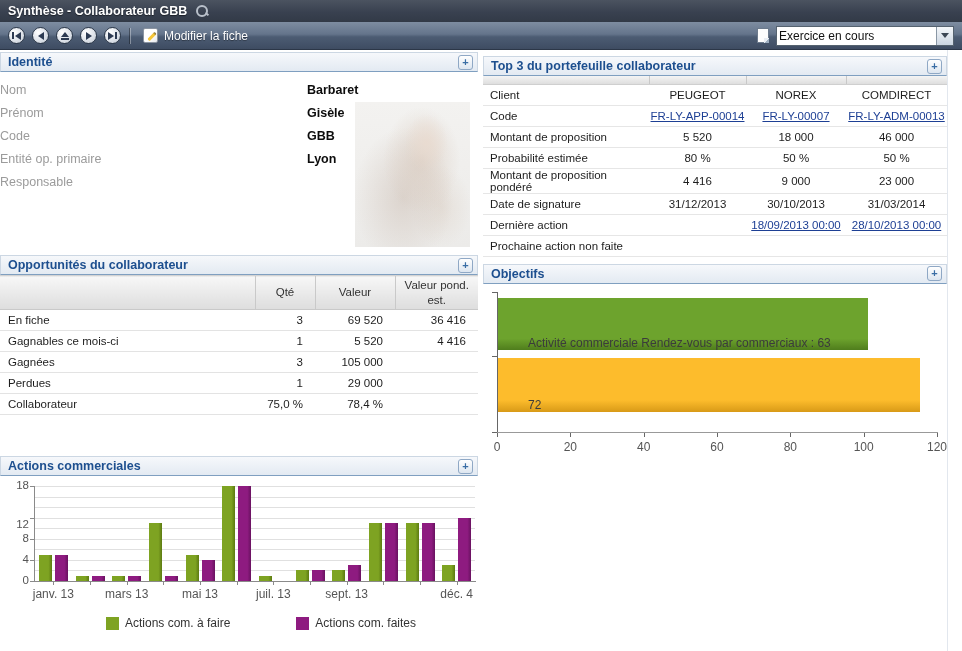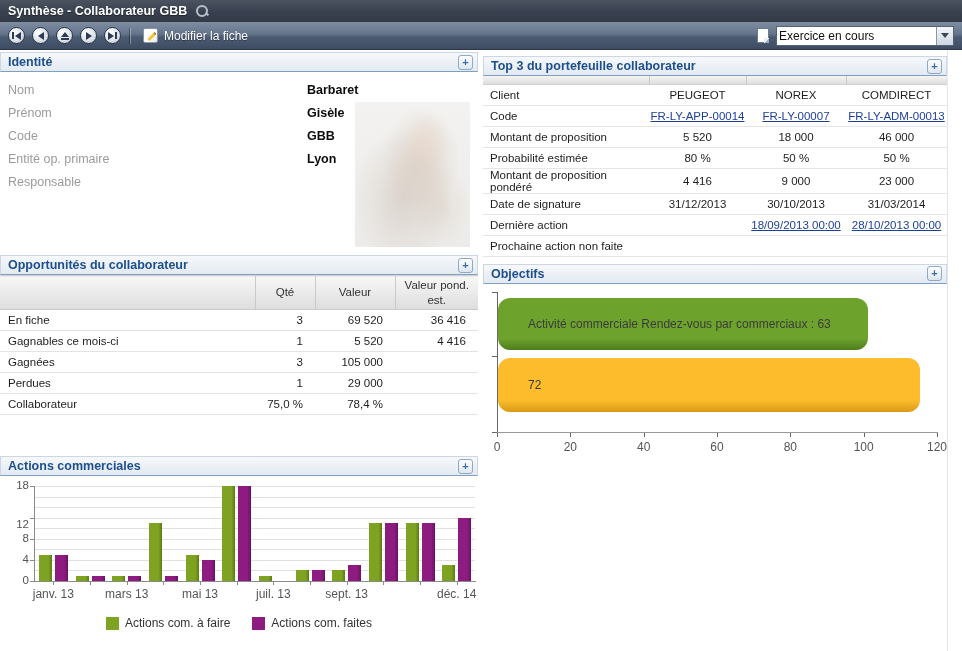--- a/index.html
+++ b/index.html
@@ -61,21 +61,21 @@
   }
   .panel-title { color:#1d4f8f; font-weight:bold; font-size:12.5px; }
   .plus-btn {
     margin-left:auto; width:15px; height:15px; border:1px solid #8fa8c5; border-radius:3px;
     background:linear-gradient(180deg,#ffffff 0%,#dde6f0 100%);
     color:#3a6ea5; font-size:11px; font-weight:bold; line-height:13px; text-align:center; cursor:pointer;
   }
   
   .identity-body { position:relative; height:178px; padding-top:6px; }
   .id-row { display:flex; height:23px; align-items:center; }
-  .id-label { width:307px; padding-left:8px; color:#9b9b9b; font-size:12.5px; }
+  .id-label { width:307px; color:#9b9b9b; font-size:12.5px; }
   .id-value { font-weight:bold; color:#0c0c0c; font-size:12.5px; }
   .photo {
     position:absolute; right:8px; top:30px; width:115px; height:145px;
     background:
       radial-gradient(30px 40px at 62% 28%, rgba(233,219,208,.9), rgba(233,219,208,0) 72%),
       radial-gradient(52px 72px at 58% 40%, rgba(213,196,182,.6), rgba(213,196,182,0) 74%),
       radial-gradient(64px 90px at 42% 66%, rgba(201,186,175,.5), rgba(201,186,175,0) 78%),
       radial-gradient(40px 55px at 75% 72%, rgba(222,212,202,.55), rgba(222,212,202,0) 75%),
       linear-gradient(180deg,#f3f2f0 0%,#ecebe9 100%);
   }
@@ -99,25 +99,25 @@
   
   .actions-chart { position:relative; height:130px; }
   .axis-line { position:absolute; background:#8a8a8a; }
   .grid-line { position:absolute; height:1px; background:#e0e0e0; left:0; width:100%; }
   .vbar { position:absolute; bottom:0; width:13px; }
   .ylab { position:absolute; left:0; width:29px; text-align:right; font-size:11.5px; color:#555; }
   .ytick { position:absolute; width:4px; height:1px; background:#8a8a8a; left:30px; }
   .xtick { position:absolute; width:1px; height:3px; background:#8a8a8a; }
   .xlab { position:absolute; font-size:12px; color:#555; transform:translateX(-50%); white-space:nowrap; }
   .legend { display:flex; justify-content:center; gap:22px; margin-top:10px; }
-  .legend-item { display:flex; align-items:center; gap:6px; font-size:12px; color:#333; }
+  .legend-item { display:flex; align-items:center; gap:6px; font-size:12px; color:#333;margin-left:44px; }
   .legend-swatch { width:13px; height:13px; display:inline-block; }
   
   .obj-chart { position:relative; height:172px; }
-  .hbar { position:absolute; left:15px; display:flex; align-items:center;border-radius:12px; }
+  .hbar { position:absolute; left:15px; display:flex; align-items:flex-end; }
   .hbar-label { padding-left:30px; font-size:12px; color:#3b3b3b; white-space:nowrap; }
 </style>
 </head>
 <body>
 
 <div class="app">
 
   <div class="titlebar">
     <span class="t-title">Synthèse - Collaborateur GBB</span>
     <span class="mag-icon"></span>
@@ -305,21 +305,21 @@
           <div class="xtick" style="left: 310px; top: 106px;"></div>
           <div class="xtick" style="left: 346.667px; top: 106px;"></div>
           <div class="xtick" style="left: 383.333px; top: 106px;"></div>
           <div class="xtick" style="left: 420px; top: 106px;"></div>
           <div class="xtick" style="left: 456.667px; top: 106px;"></div>
           <div class="xlab" style="left: 53.3333px; top: 111px;">janv. 13</div>
           <div class="xlab" style="left: 126.667px; top: 111px;">mars 13</div>
           <div class="xlab" style="left: 200px; top: 111px;">mai 13</div>
           <div class="xlab" style="left: 273.333px; top: 111px;">juil. 13</div>
           <div class="xlab" style="left: 346.667px; top: 111px;">sept. 13</div>
-          <div class="xlab" style="left: 456.667px; top: 111px;">déc. 14</div>
+          <div class="xlab" style="left: 456.667px; top: 111px;">déc. 4</div>
         </div>
       <div class="legend">
           <span class="legend-item">
             <span class="legend-swatch" style="background: rgb(126, 163, 34);"></span>
             <span>Actions com. à faire</span>
           </span>
           <span class="legend-item">
             <span class="legend-swatch" style="background: rgb(142, 27, 128);"></span>
             <span>Actions com. faites</span>
           </span>

